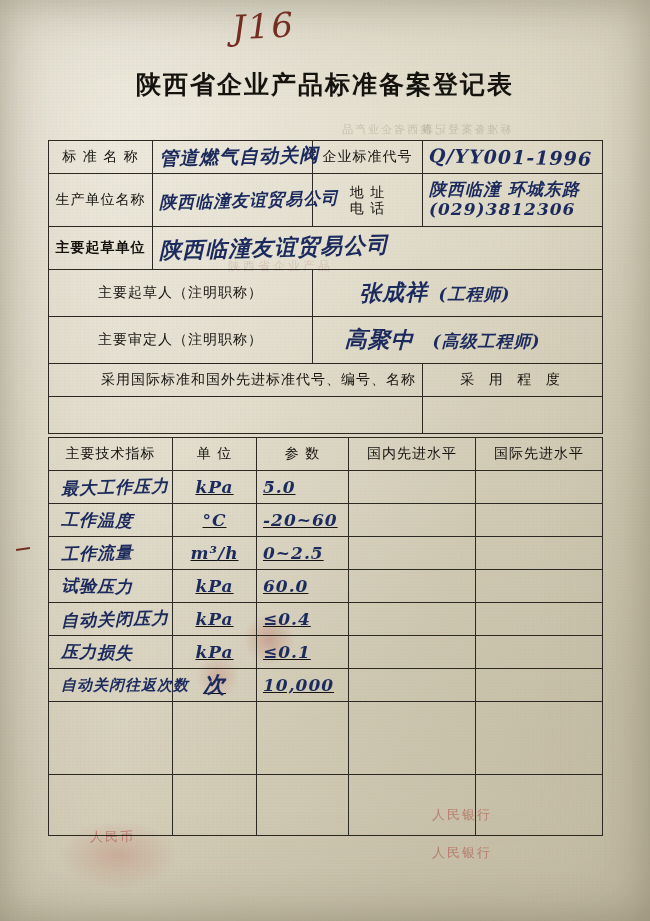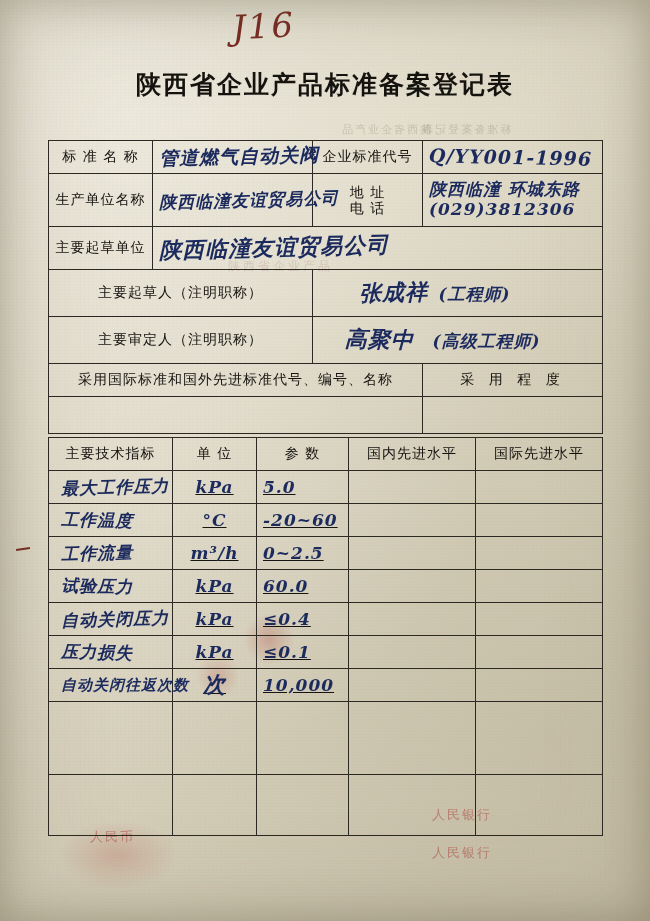--- a/index.html
+++ b/index.html
@@ -218,21 +218,21 @@
         <div>地      址</div>
         <div>电      话</div>
       </td>
       <td class="two-line">
         <div class="hw hw-sm">陕西临潼 环城东路</div>
         <div class="hw hw-sm">(029)3812306</div>
       </td>
     </tr>
 
     <tr>
-      <td class="lbl" style="height:42px;">主要起草单位</td>
+      <td class="lbl" style="height:42px;font-weight:bold;">主要起草单位</td>
       <td colspan="3">
         <span class="hw hw-lg hw-rot">陕西临潼友谊贸易公司</span>
       </td>
     </tr>
 
     <tr>
       <td colspan="2" class="lbl" style="height:46px;">主要起草人（注明职称）</td>
       <td colspan="2">
         <span class="hw hw-lg hw-rot" style="margin-left:40px;">张成祥</span>
         <span class="hw hw-sm" style="margin-left:6px;">(工程师)</span>
@@ -241,21 +241,21 @@
 
     <tr>
       <td colspan="2" class="lbl" style="height:46px;">主要审定人（注明职称）</td>
       <td colspan="2">
         <span class="hw hw-lg hw-rot2" style="margin-left:26px;">高聚中</span>
         <span class="hw hw-sm" style="margin-left:14px;">(高级工程师)</span>
       </td>
     </tr>
 
     <tr>
-      <td colspan="3" class="lbl" style="height:30px;">采用国际标准和国外先进标准代号、编号、名称</td>
+      <td colspan="3" class="lbl" style="height:30px;text-align:right;">采用国际标准和国外先进标准代号、编号、名称</td>
       <td class="lbl-sp">采 用 程 度</td>
     </tr>
 
     <tr>
       <td colspan="3" style="height:36px;"></td>
       <td></td>
     </tr>
   </tbody>
 </table>
 

